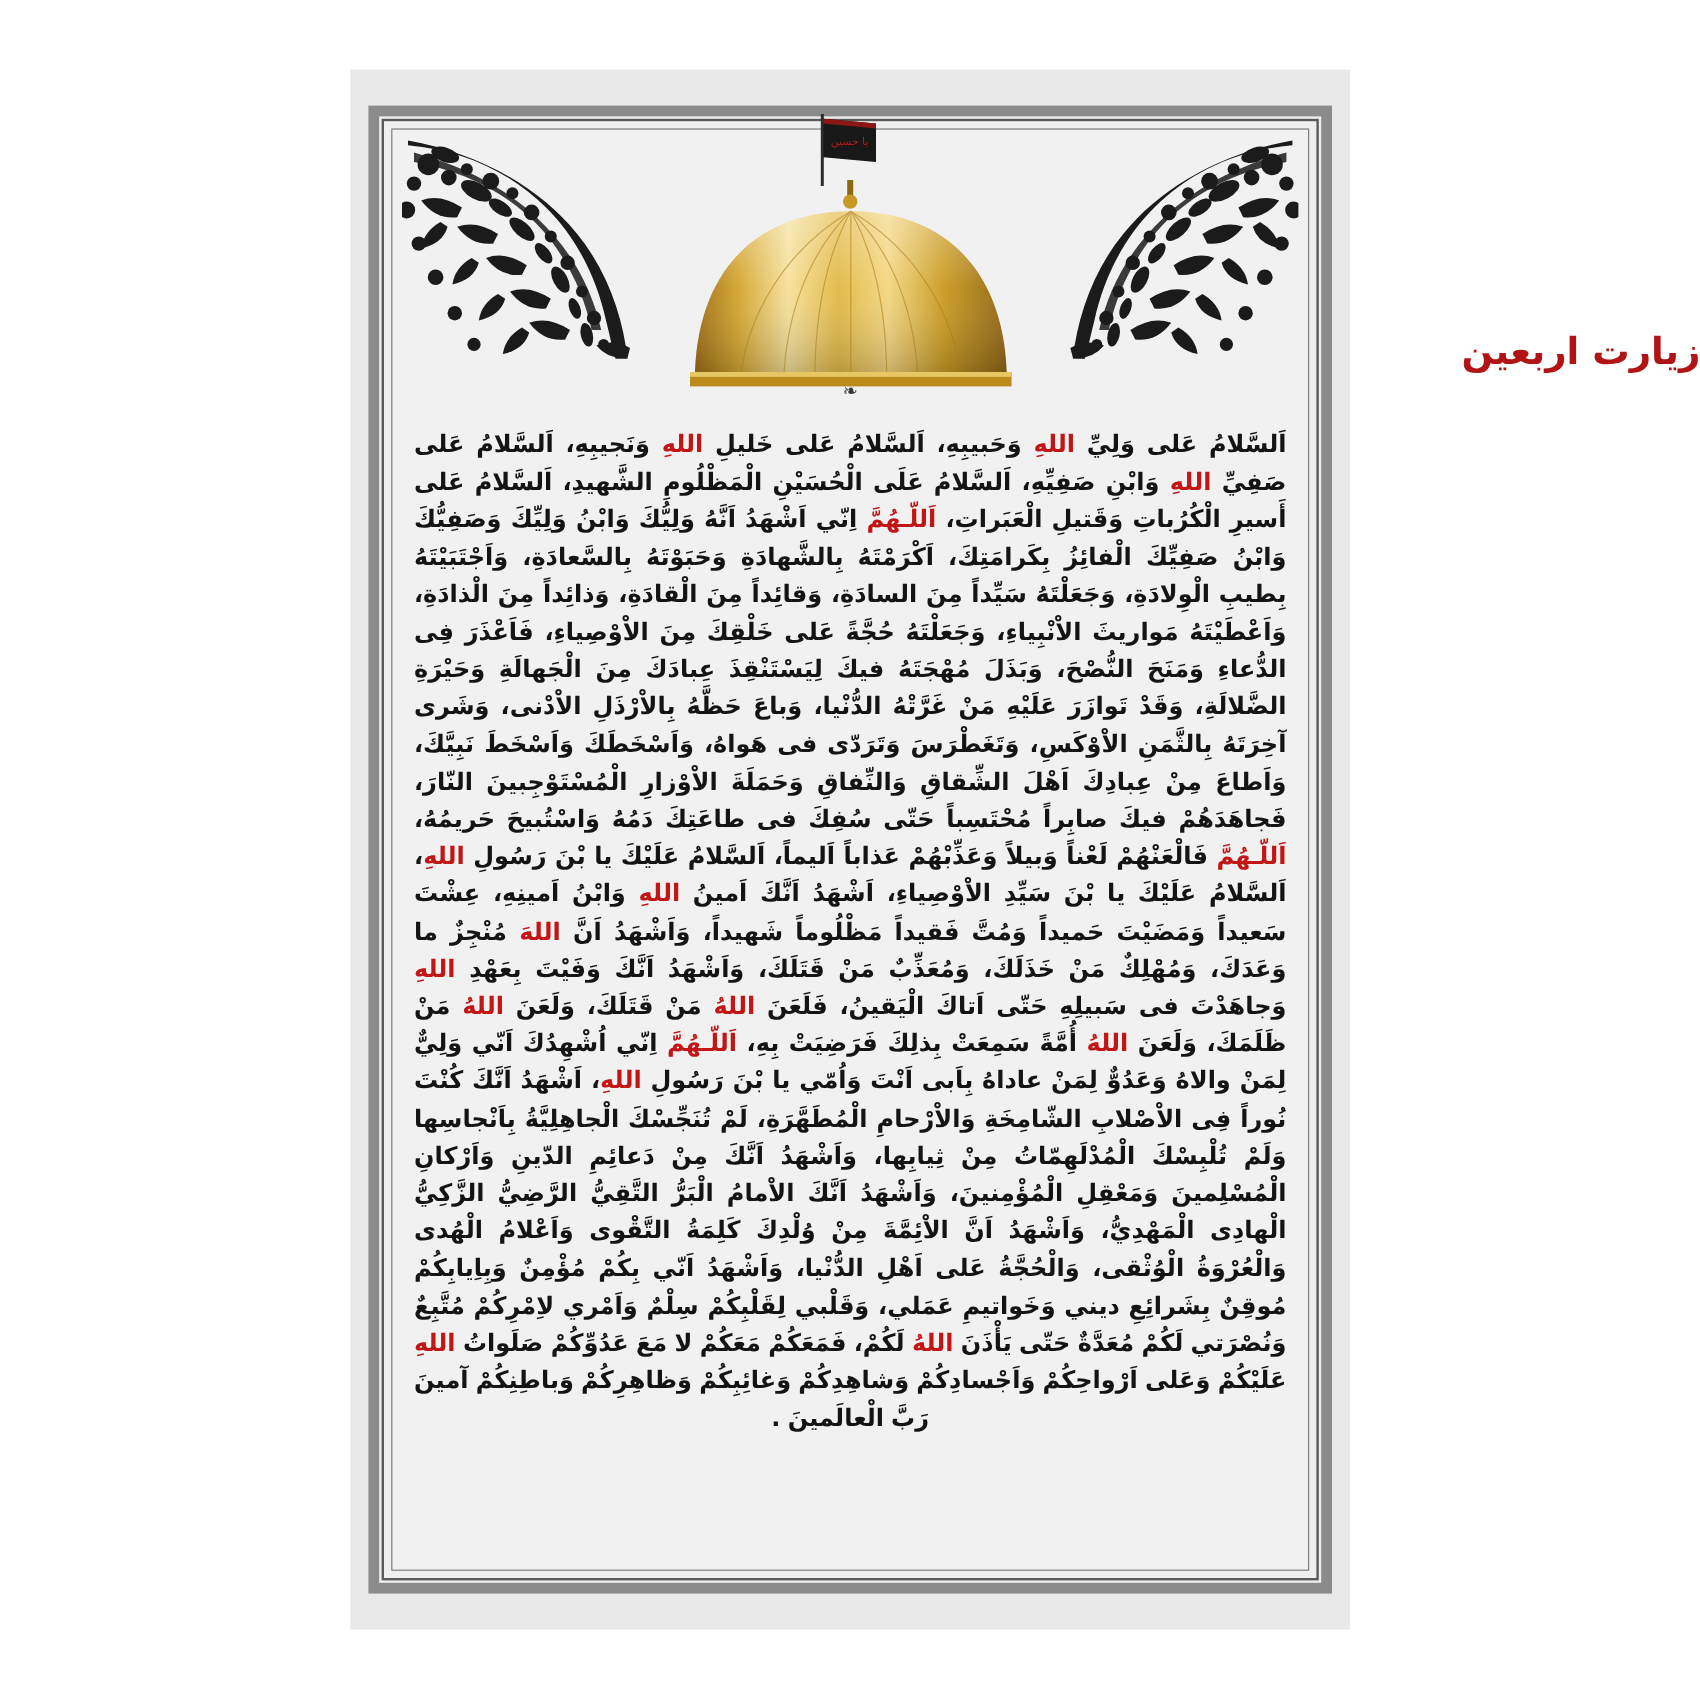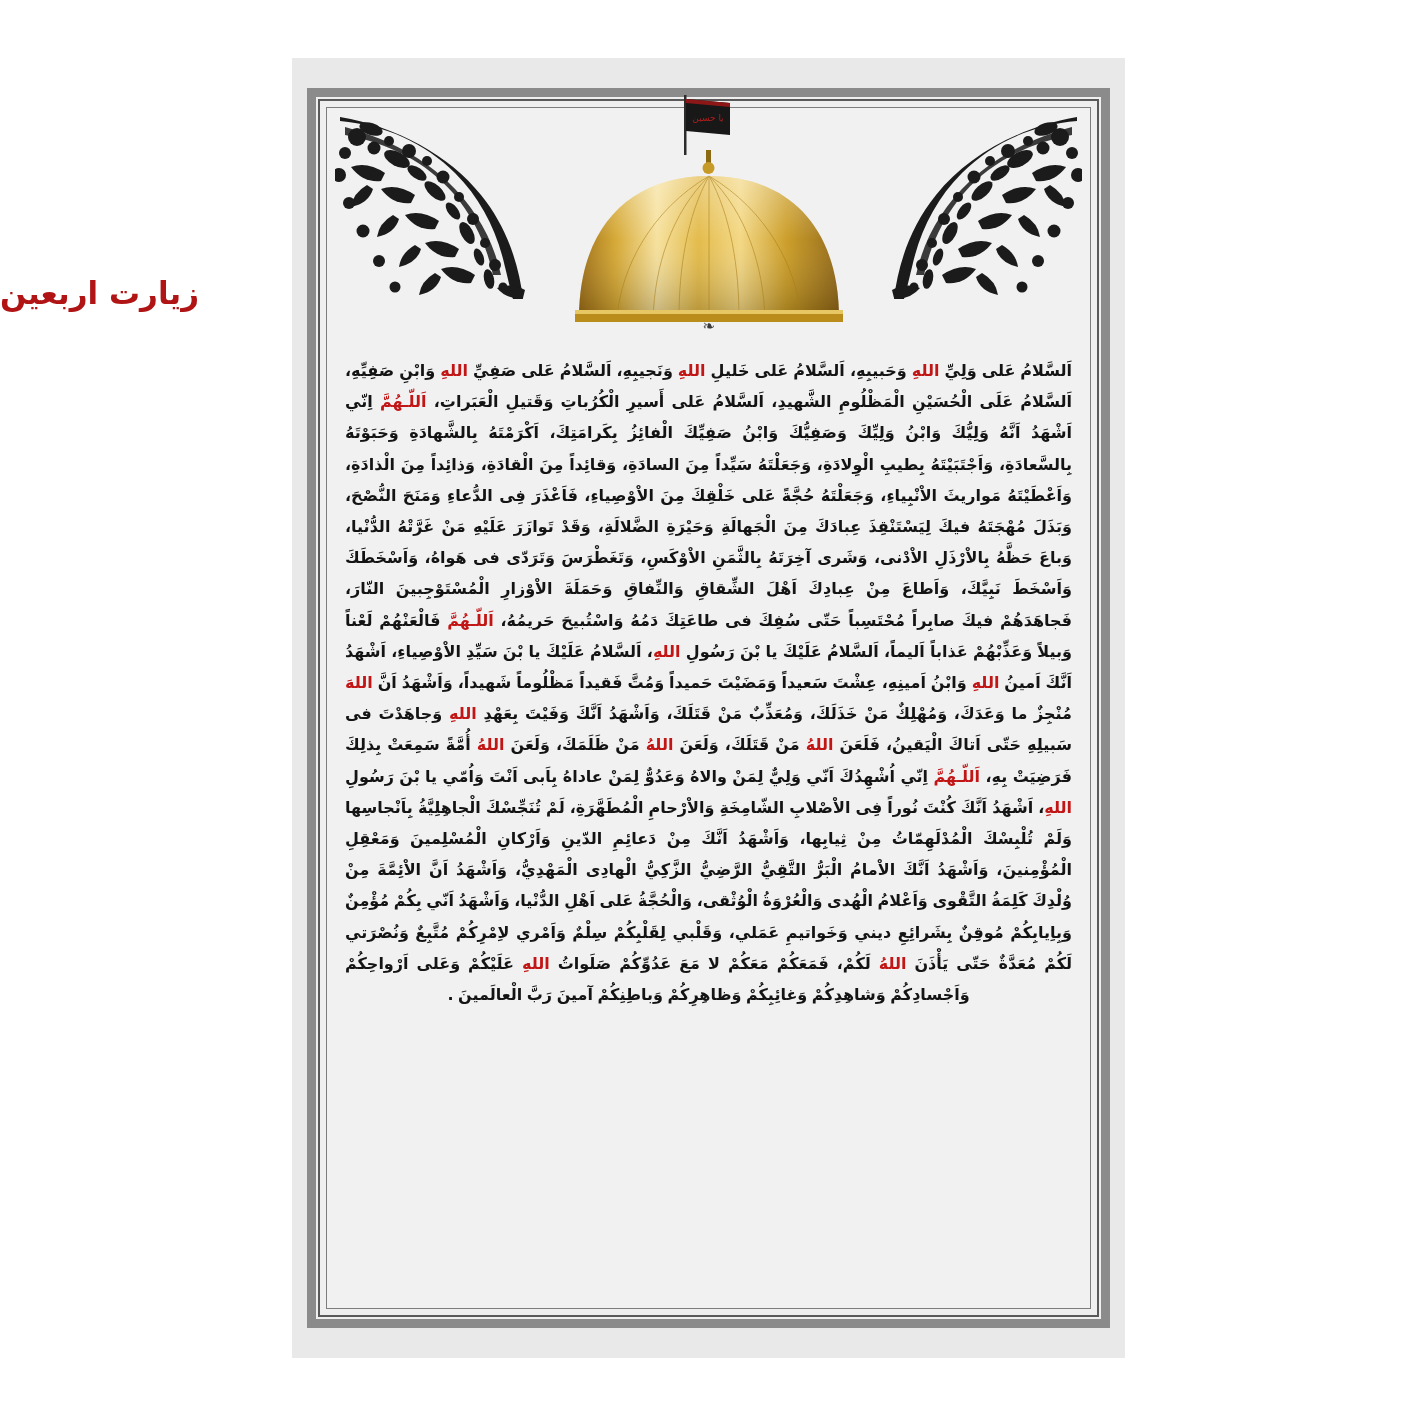--- a/index.html
+++ b/index.html
@@ -111,21 +111,21 @@
     font-size: 9px;
     display: block;
     margin-bottom: 1px;
   }
 
   
   .title {
     position: absolute;
     left: 0; right: 0;
     top: 275px;
-    text-align: left;
+    text-align: right;
     color: #b01414;
     font-size: 31px;
     font-weight: bold;
     letter-spacing: 1px;
     direction: rtl;
   }
   .title-divider {
     position: absolute;
     left: 50%;
     top: 317px;
@@ -137,21 +137,21 @@
   
   .body-text {
     position: absolute;
     left: 345px;
     top: 355px;
     width: 727px;
     direction: rtl;
     text-align: justify;
     text-align-last: center;
     color: #141414;
-    font-size: 16px;
+    font-size: 20px;
     line-height: 31.2px;
     font-family: "DejaVu Sans", sans-serif;
     font-weight: bold;
     word-spacing: -1px;
   }
   .body-text .hl { color: #c21515; }
   .body-text .seg { }
 </style>
 </head>
 <body>

